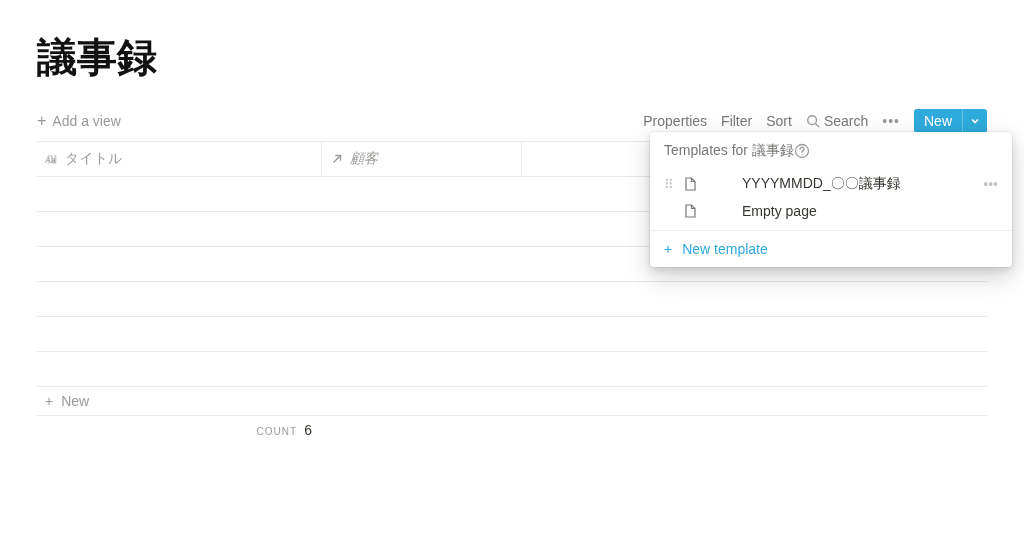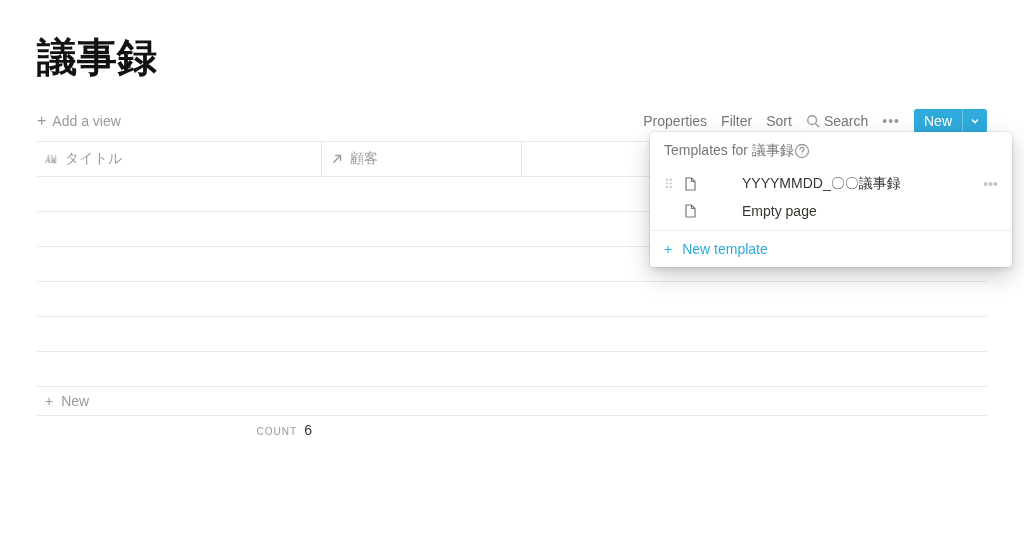--- a/index.html
+++ b/index.html
@@ -95,21 +95,21 @@
       display: flex;
       align-items: center;
       gap: 6px;
       padding: 8px 8px;
       color: #9b9a97;
       font-size: 14px;
       border-right: 1px solid #e9e9e7;
     }
     .col-title { width: 285px; }
     .col-date  { width: 200px; }
-    .col-cust  { width: 200px; }
+    .col-cust  { width: 200px; font-style: italic; }
     .col-rest  { flex: 1; border-right: none; }
     .th-icon { display: inline-flex; }
     .row {
       height: 35px;
       border-bottom: 1px solid #e9e9e7;
     }
     .new-row {
       display: flex;
       align-items: center;
       gap: 8px;

